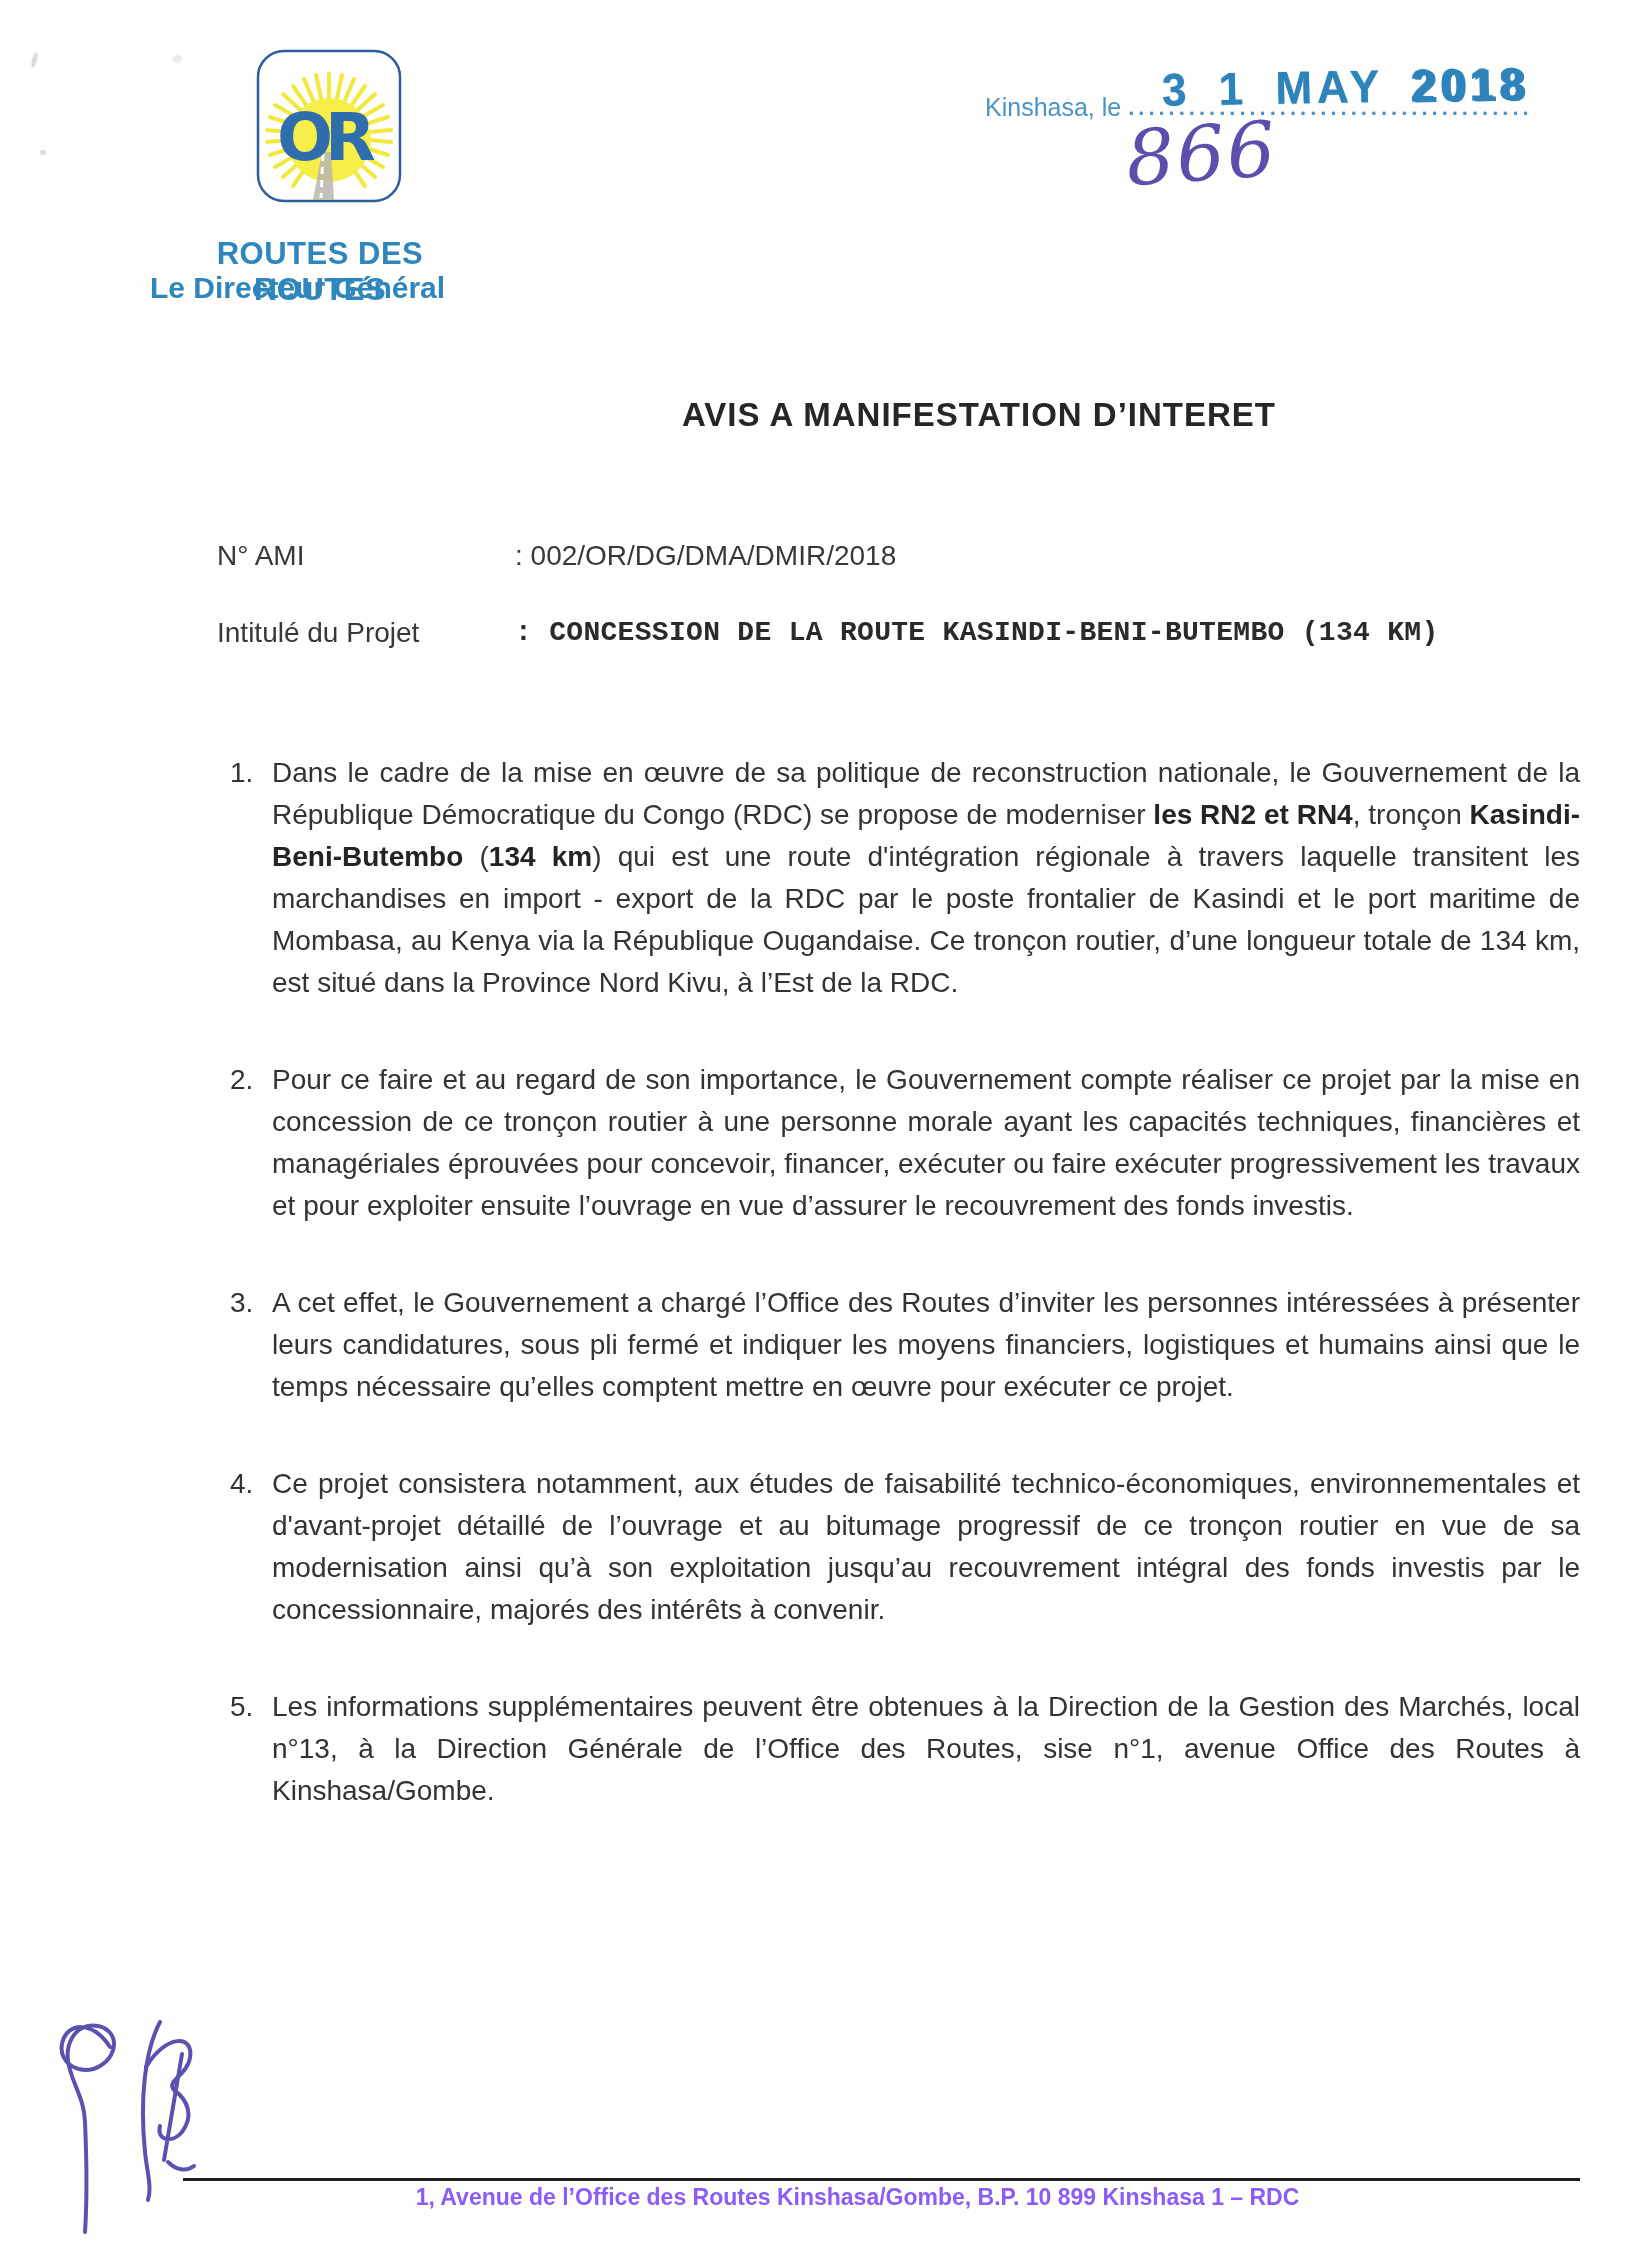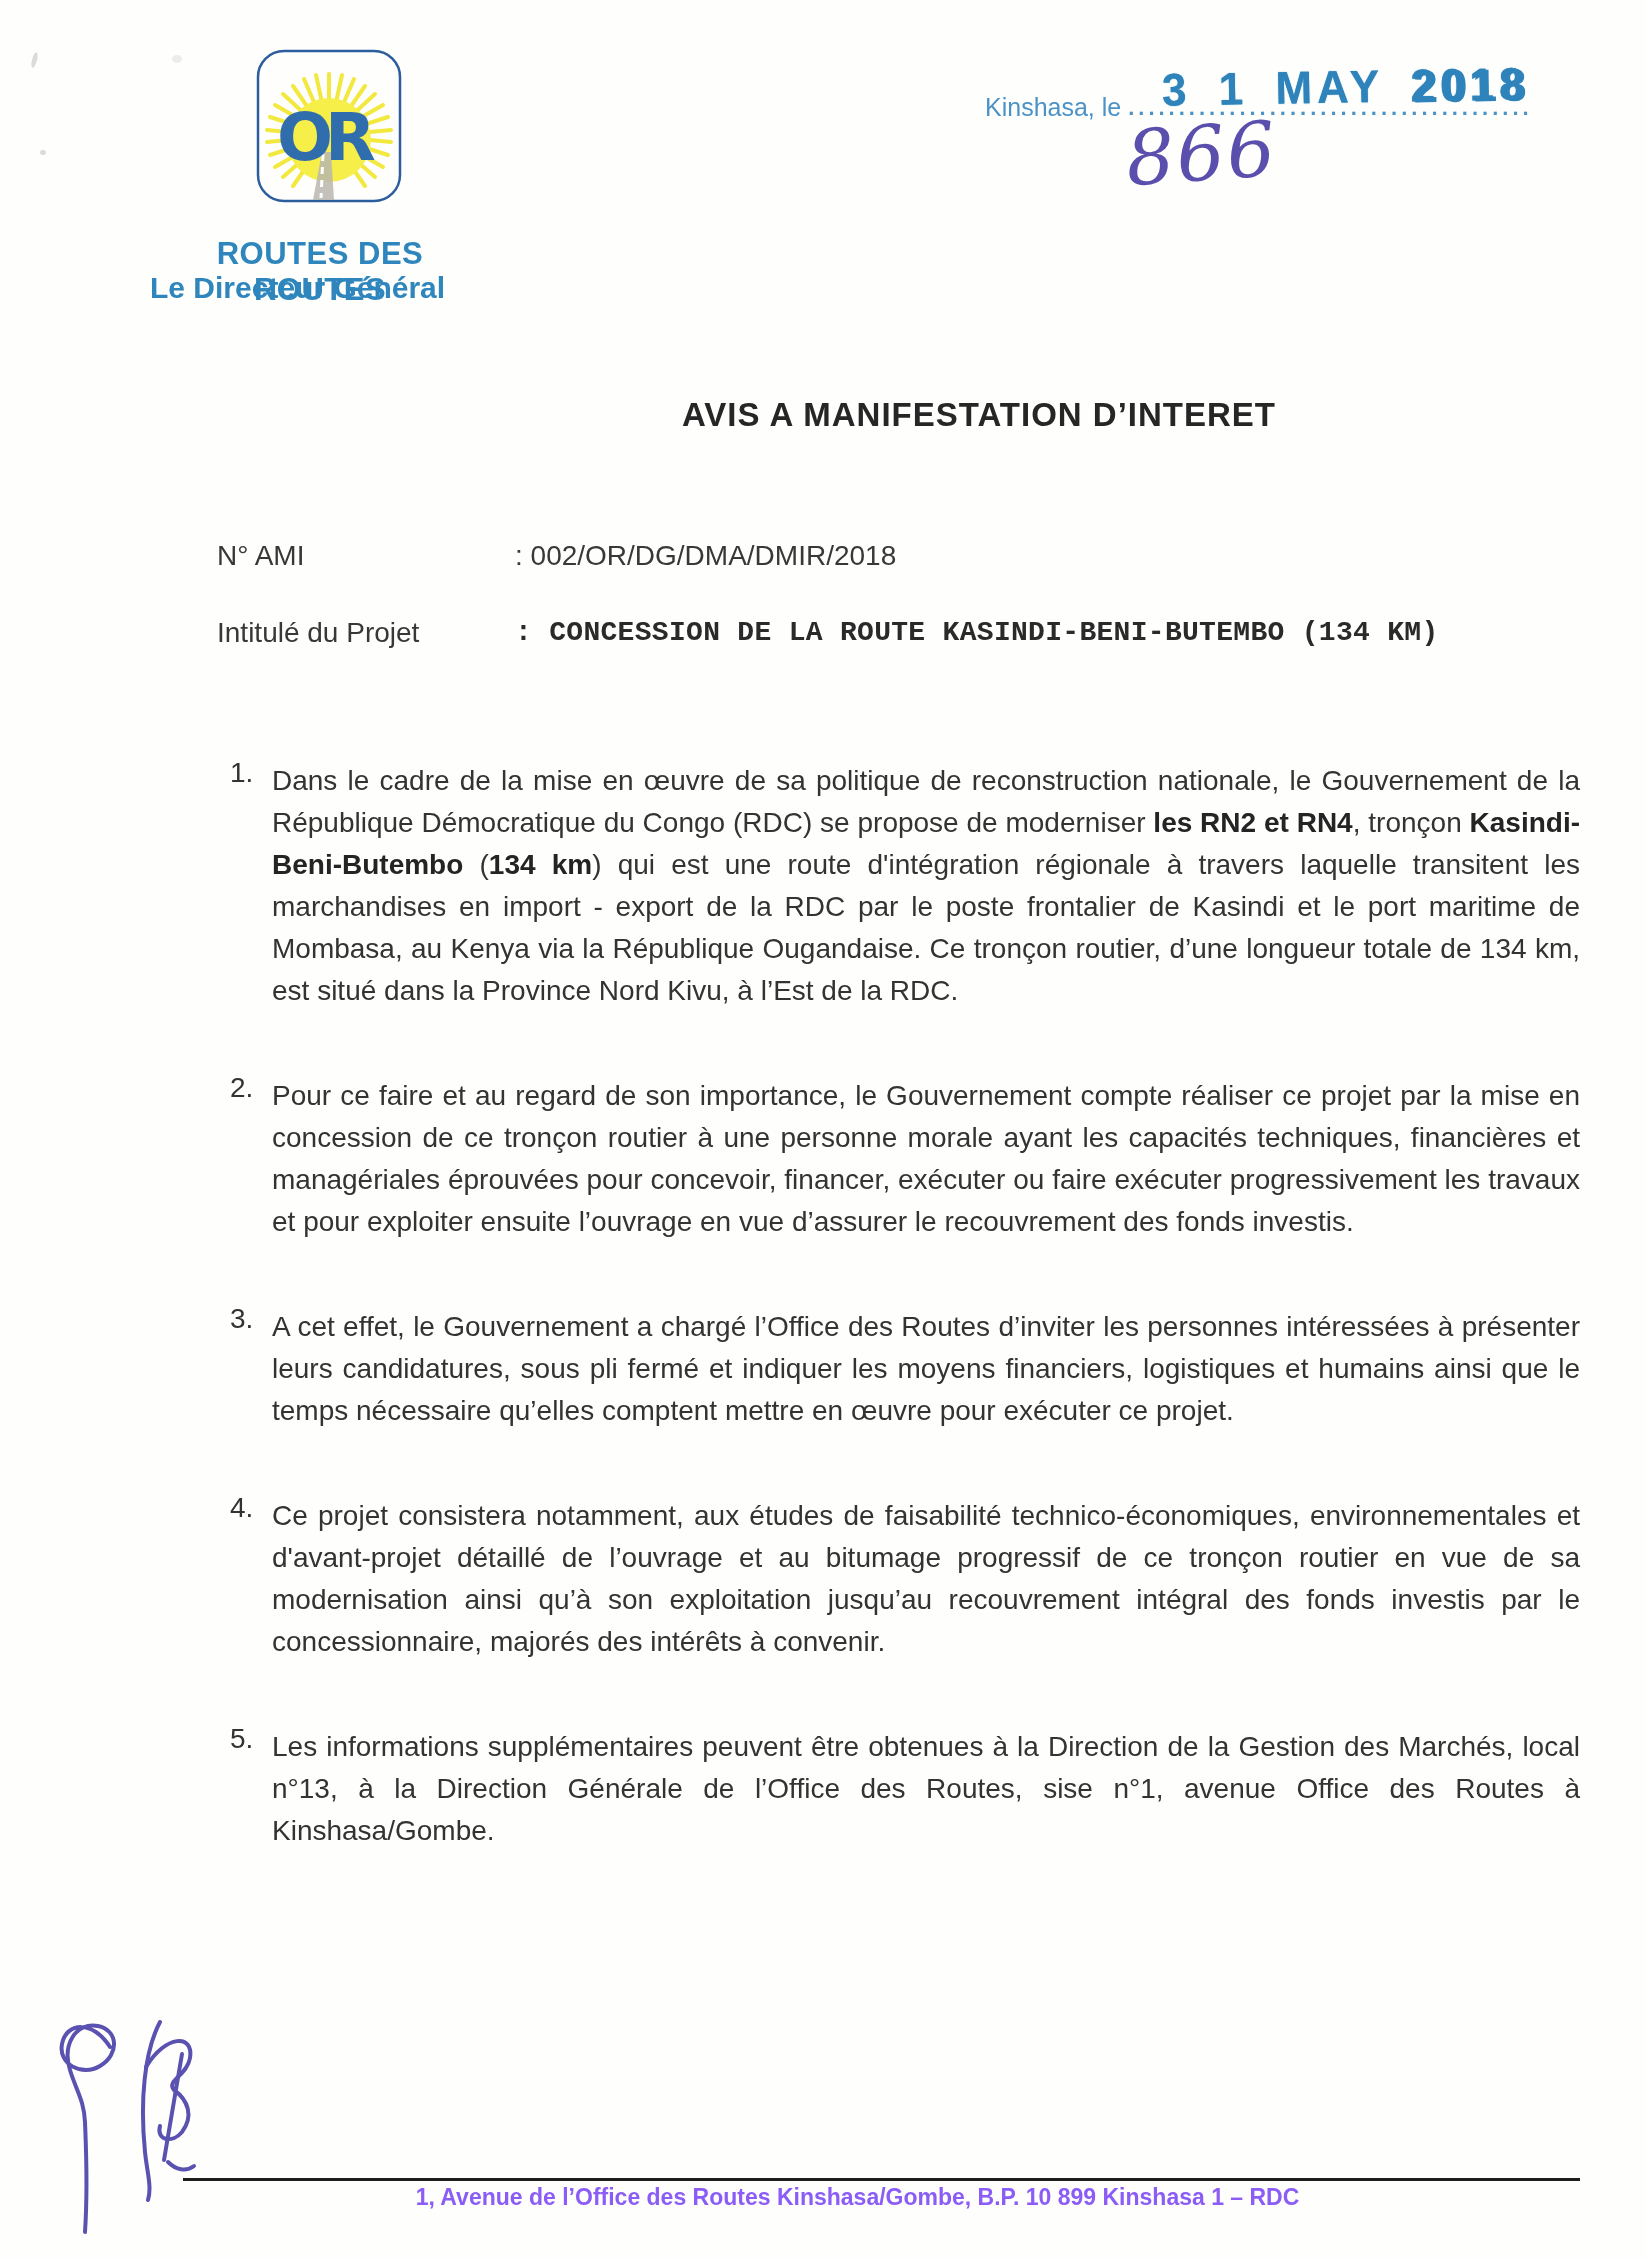--- a/index.html
+++ b/index.html
@@ -70,21 +70,21 @@
   .row1{top:540px;}
   .row2{top:617px;}
   .meta-value.bold{font-weight:bold;letter-spacing:.3px;color:#2a2a2a;font-family:Liberation Mono, monospace;}
 
   
   .body-list{position:absolute;left:230px;top:752px;width:1350px;}
   .para{display:flex;margin-bottom:55px;}
   .para .num{flex:0 0 42px;font-size:28px;line-height:42px;color:#333;}
   .para .txt{
     flex:1;font-size:28px;line-height:42px;color:#333;
-    text-align:justify;text-align-last:left;margin-top:8px;
+    text-align:justify;text-align-last:left;
   }
   .para .txt b{color:#242424;}
 
   
   .signature{position:absolute;left:48px;top:1982px;width:240px;height:275px;}
   .footer-rule{position:absolute;left:183px;top:2178px;width:1397px;height:3px;background:#1d1d1d;}
   .footer-line1{
     position:absolute;left:185px;top:2184px;width:1345px;
     text-align:center;font-weight:bold;font-size:23px;color:#8b5cf6;white-space:nowrap;
   }

